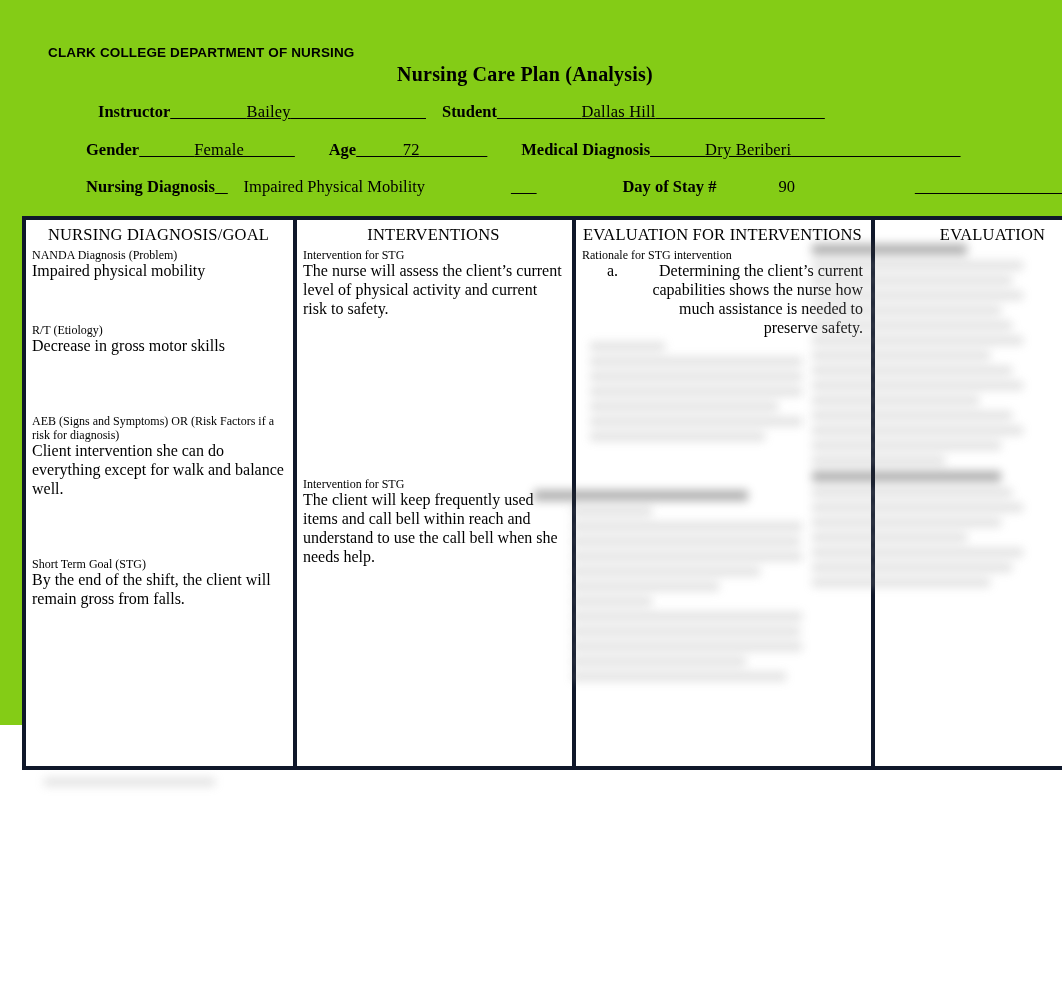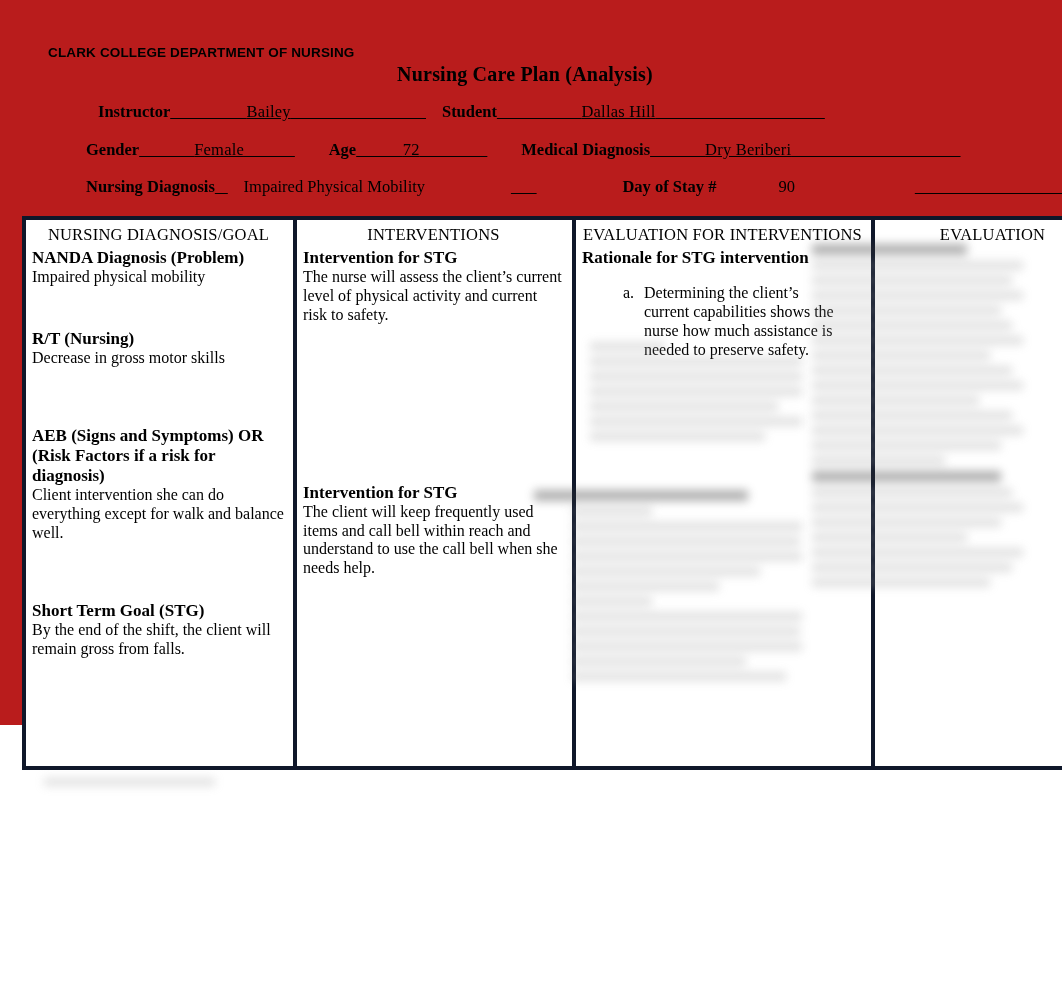--- a/index.html
+++ b/index.html
@@ -12,21 +12,21 @@
     height: 1001px;
     font-family: "Liberation Serif", "DejaVu Serif", serif;
     color: #000000;
     position: relative;
     overflow: hidden;
   }
   .page {
     position: relative;
     width: 1062px;
     height: 725px;
-    background: #b91c1c;
+    background: #84cc16;
   }
 
   
   .org-line {
     position: absolute;
     left: 48px;
     top: 45px;
     font-family: "Liberation Sans", "DejaVu Sans", sans-serif;
     font-size: 13.5px;
     font-weight: 700;
@@ -87,42 +87,42 @@
   .col-head {
     text-align: center;
     font-size: 16.5px;
     font-weight: 400;
     letter-spacing: 0.2px;
     margin: 6px 0 3px 0;
     line-height: 1.15;
   }
 
   .sec-head {
-    font-size: 17px;
-    font-weight: 700;
+    font-size: 12px;
+    font-weight: 400;
     line-height: 1.18;
     margin: 0;
   }
   .sec-body {
     font-size: 16px;
     font-weight: 400;
     line-height: 1.18;
     margin: 0 0 0 0;
   }
   .spacer-md { height: 42px; }
   .spacer-lg { height: 58px; }
 
   ol.alpha {
     list-style-type: lower-alpha;
     margin: 0;
     padding-left: 40px;
     font-size: 16px;
     line-height: 1.18;
   }
-  ol.alpha li { padding-left: 6px; margin: 16px; }
+  ol.alpha li { padding-left: 6px; margin: 0; text-align: right; }
 
   
   .redacted {
     position: absolute;
     filter: blur(5px);
     color: #6f6f6f;
     font-size: 15.5px;
     line-height: 1.2;
     overflow: hidden;
     opacity: 0.55;
@@ -194,21 +194,21 @@
   <table class="plan-table">
     <tbody>
         <tr>
       <td class="col1">
         <div class="col-head">NURSING DIAGNOSIS/GOAL</div>
 
         <div class="sec-head">NANDA Diagnosis (Problem)</div>
         <div class="sec-body">Impaired physical mobility</div>
         <div class="spacer-md"></div>
 
-        <div class="sec-head">R/T (Nursing)</div>
+        <div class="sec-head">R/T (Etiology)</div>
         <div class="sec-body">Decrease in gross motor skills</div>
         <div class="spacer-lg"></div>
 
         <div class="sec-head">AEB (Signs and Symptoms) OR (Risk Factors if a risk for diagnosis)</div>
         <div class="sec-body">Client intervention she can do everything except for walk and balance well.</div>
         <div class="spacer-lg"></div>
 
         <div class="sec-head">Short Term Goal (STG)</div>
         <div class="sec-body">By the end of the shift, the client will remain gross from falls.</div>
       </td>

